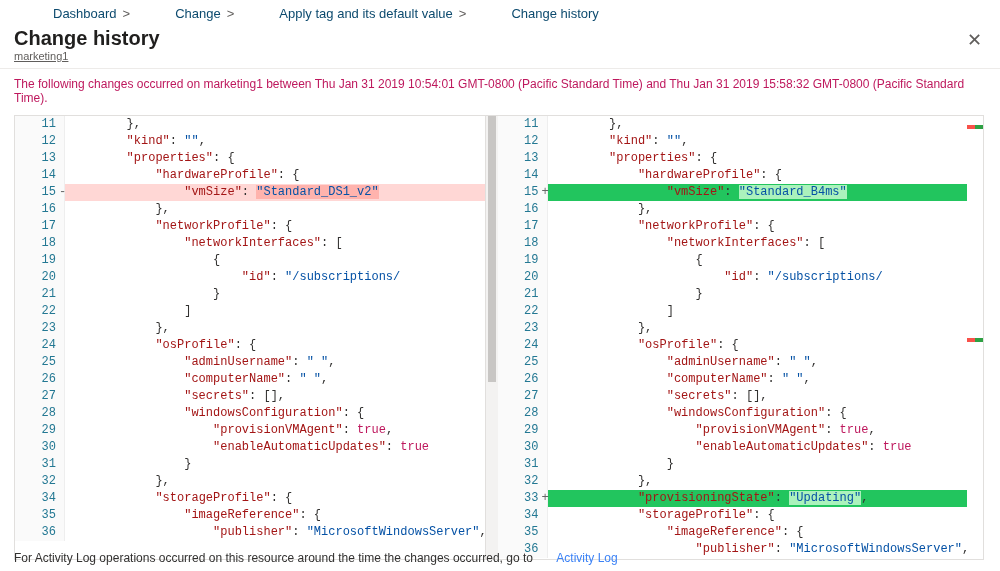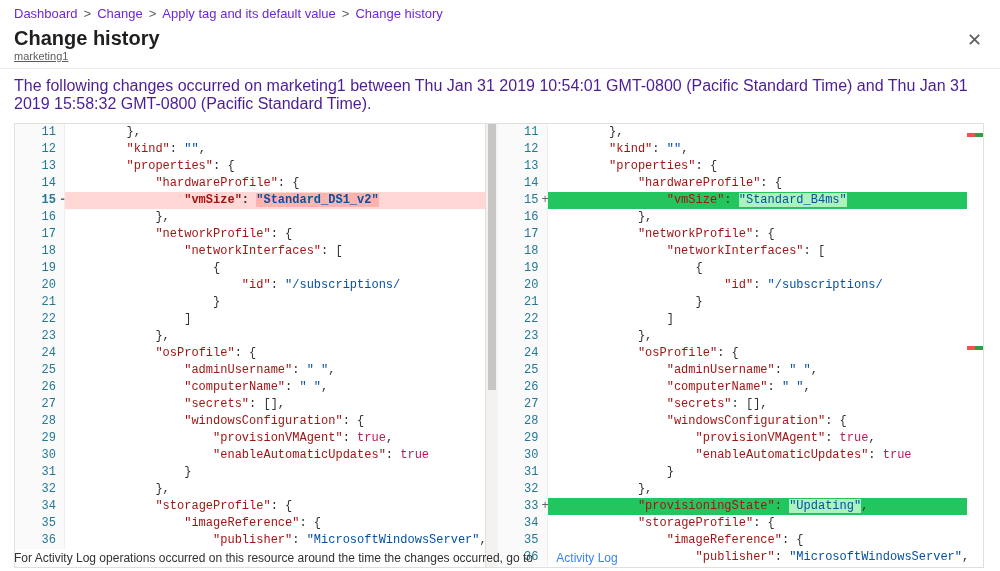--- a/index.html
+++ b/index.html
@@ -13,23 +13,24 @@
     overflow: hidden;
   }
   .breadcrumb {
     display: flex;
     align-items: center;
     gap: 6px;
     padding: 6px 14px 2px 14px;
     font-size: 13px;
   }
   .breadcrumb a {
-    color: #6d28d9;
+    color: #0c4a6e;
     text-decoration: none;
     cursor: pointer;
+    margin-left: 39px;
   }
   .breadcrumb .sep {
     color: #605e5c;
   }
   .header {
     display: flex;
     justify-content: space-between;
     align-items: flex-start;
     padding: 4px 14px 4px 14px;
   }
@@ -50,22 +51,22 @@
     padding: 4px;
     line-height: 1;
   }
   .divider {
     border: none;
     border-top: 1px solid #edebe9;
     margin: 2px 0 6px 0;
   }
   .description {
     padding: 2px 14px 10px 14px;
-    font-size: 16px;
-    color: #4c1d95;
+    font-size: 12px;
+    color: #be185d;
   }
   .diff-container {
     display: flex;
     width: 970px;
     margin: 0 14px;
     border: 1px solid #e1dfdd;
     height: 445px;
     overflow: hidden;
     position: relative;
   }
@@ -81,21 +82,21 @@
     font-family: "Menlo", "Consolas", "Courier New", monospace;
     font-size: 12px;
     line-height: 17px;
     flex: 1;
     overflow-y: hidden;
   }
   .code-line {
     display: flex;
     white-space: pre;
   }
-  .code-line.removed { background: #ffd7d5; font-weight: bold; }
+  .code-line.removed { background: #ffd7d5; }
   .code-line.added { background: #22c55e; }
   .gutter {
     width: 50px;
     text-align: right;
     color: #237893;
     background: #fafafa;
     border-right: 1px solid #eee;
     flex-shrink: 0;
     user-select: none;
   }

